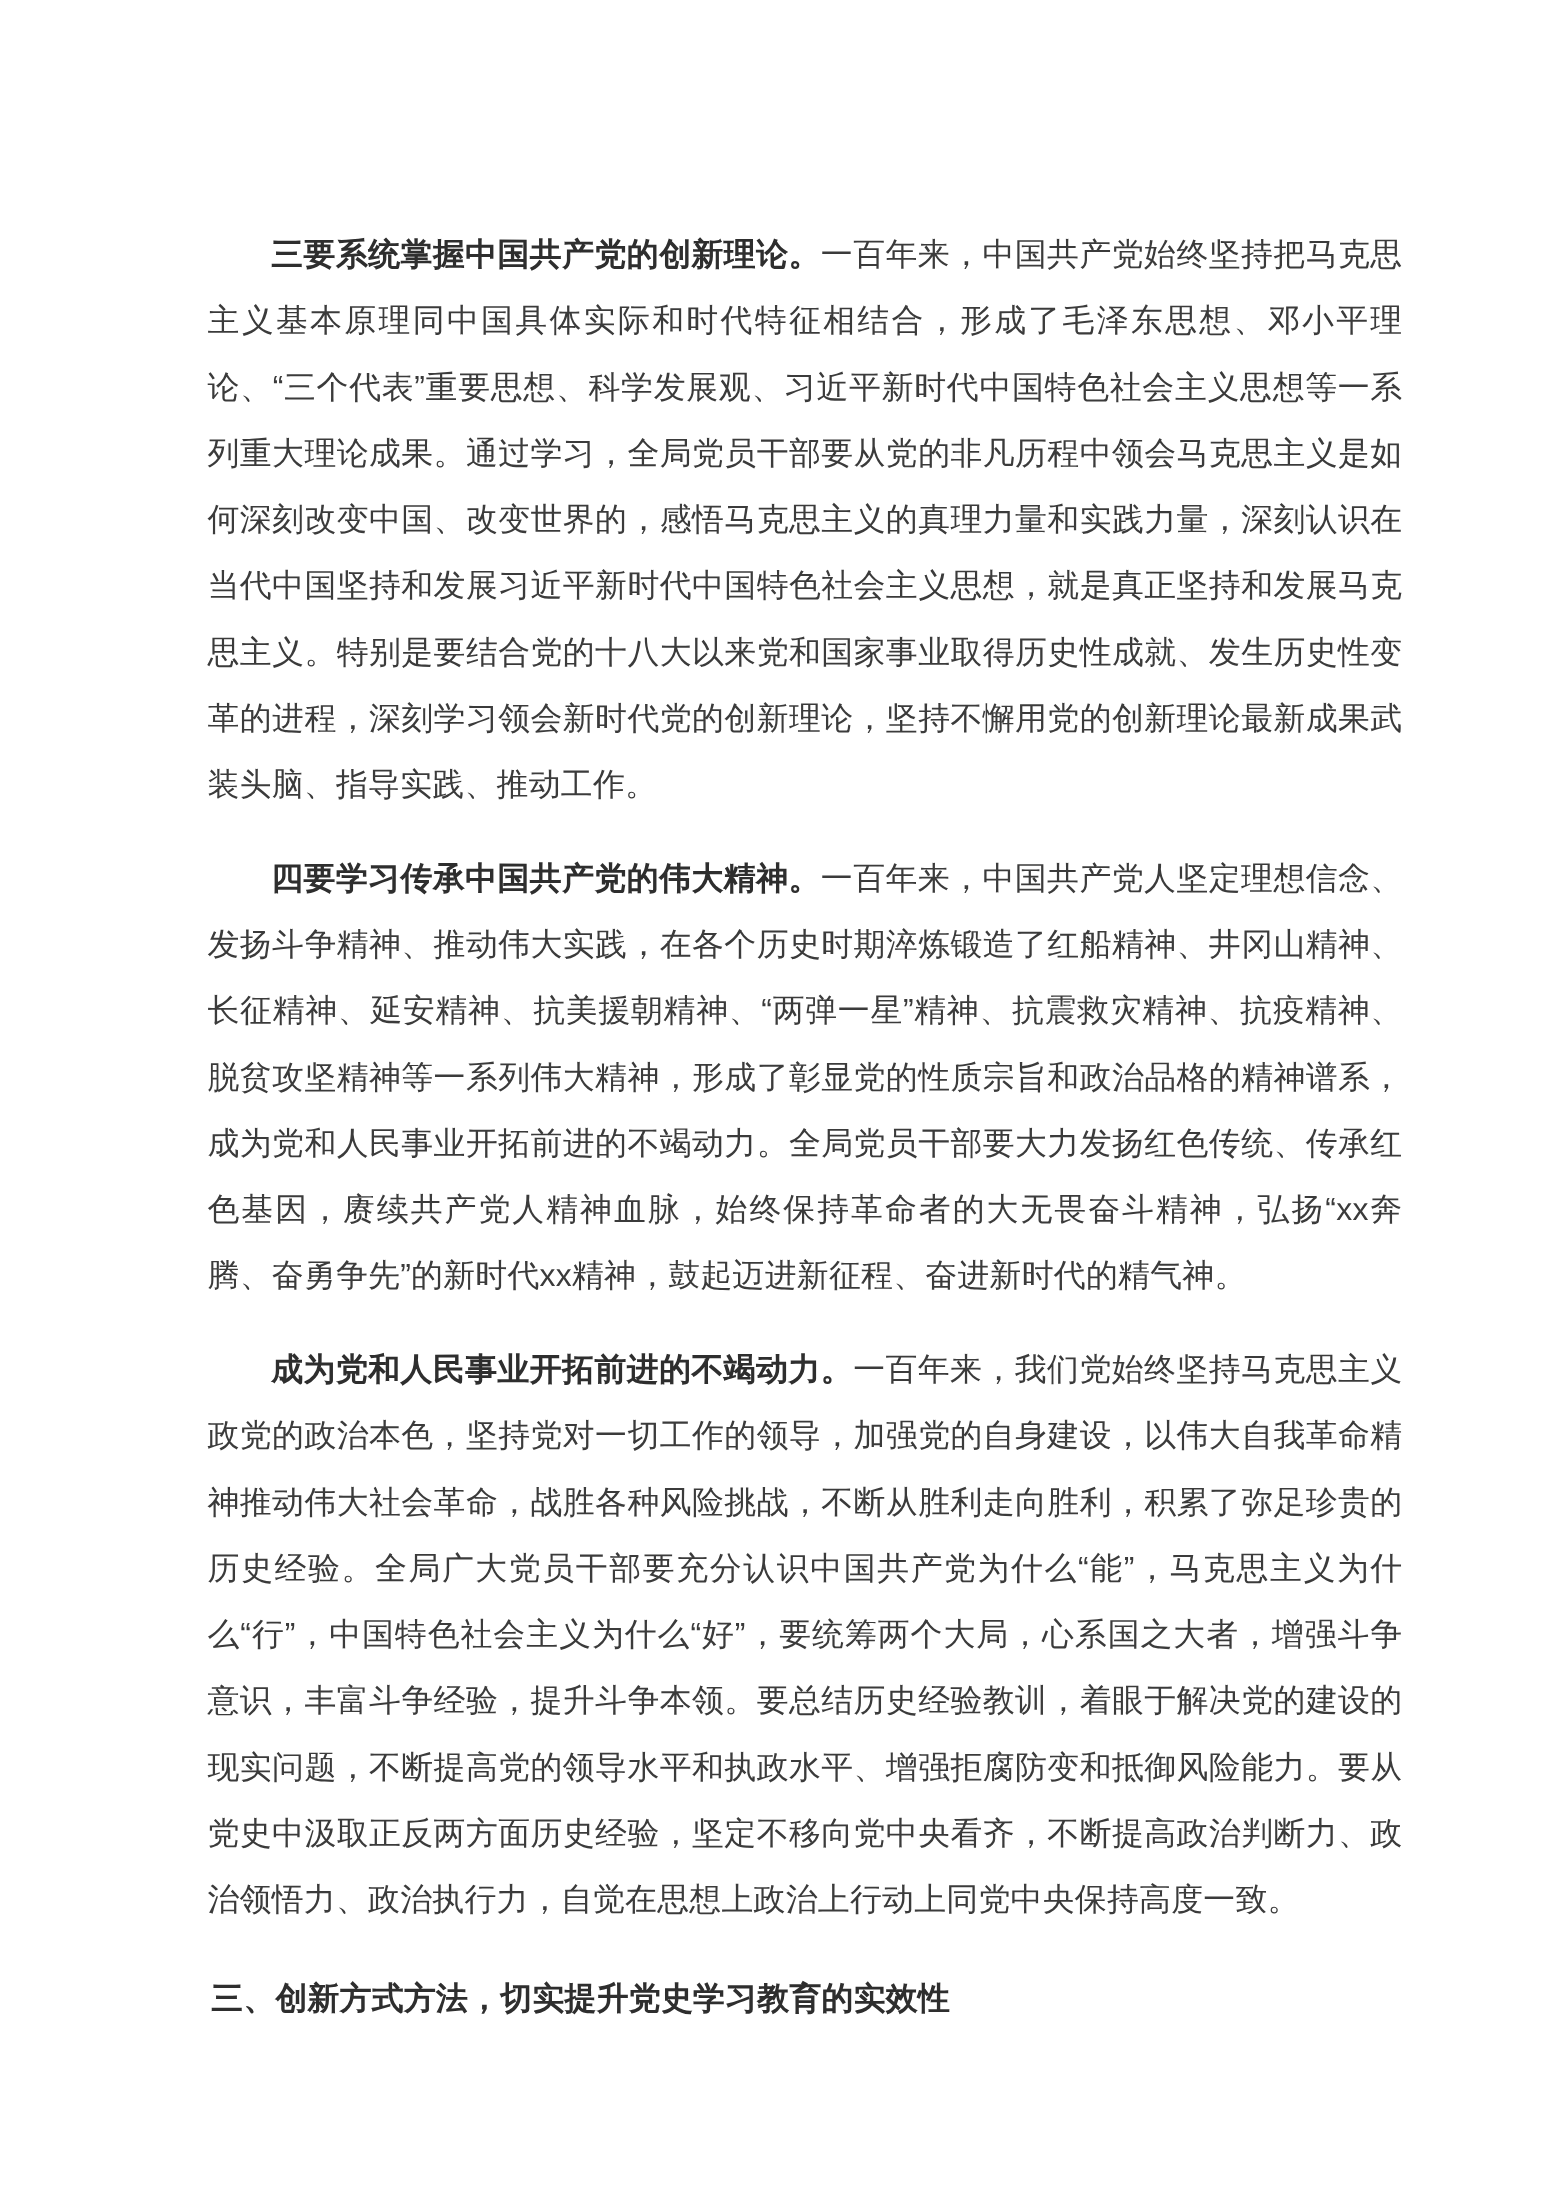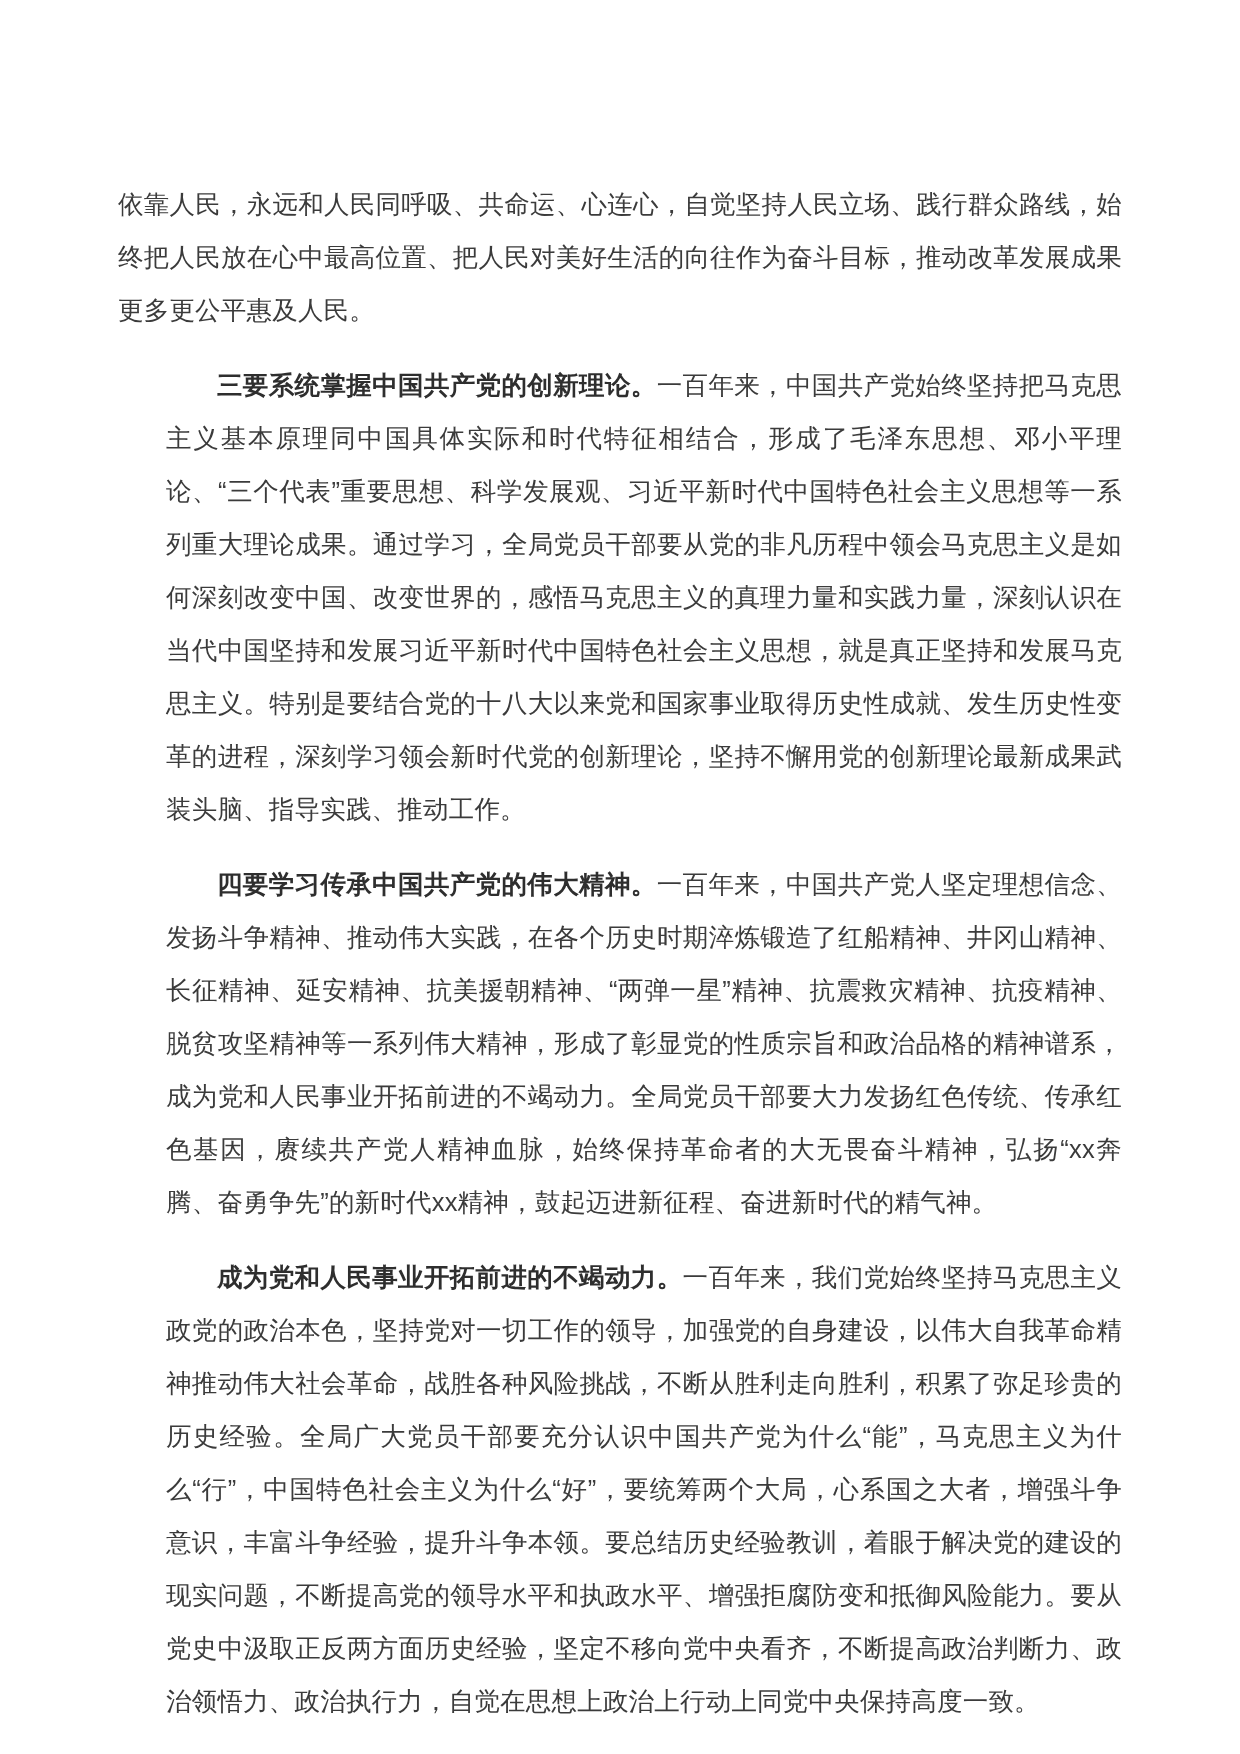--- a/index.html
+++ b/index.html
@@ -49,31 +49,29 @@
     font-size: 25.5px;
     line-height: 53px;
   }
 </style>
 </head>
 <body>
 
 <div class="page">
   <div class="doc-body">
 
-    <p class="para">
-      <span>依靠人民，永远和人民同呼吸、共命运、心连心，自觉坚持人民立场、践行群众路线，始终把人民放在心中最高位置、把人民对美好生活的向往作为奋斗目标，推动改革发展成果更多更公平惠及人民。</span>
-    </p>
 
     <p class="para indent">
       <span class="strong">三要系统掌握中国共产党的创新理论。</span><span>一百年来，中国共产党始终坚持把马克思主义基本原理同中国具体实际和时代特征相结合，形成了毛泽东思想、邓小平理论、“三个代表”重要思想、科学发展观、习近平新时代中国特色社会主义思想等一系列重大理论成果。通过学习，全局党员干部要从党的非凡历程中领会马克思主义是如何深刻改变中国、改变世界的，感悟马克思主义的真理力量和实践力量，深刻认识在当代中国坚持和发展习近平新时代中国特色社会主义思想，就是真正坚持和发展马克思主义。特别是要结合党的十八大以来党和国家事业取得历史性成就、发生历史性变革的进程，深刻学习领会新时代党的创新理论，坚持不懈用党的创新理论最新成果武装头脑、指导实践、推动工作。</span>
     </p>
 
     <p class="para indent">
       <span class="strong">四要学习传承中国共产党的伟大精神。</span><span>一百年来，中国共产党人坚定理想信念、发扬斗争精神、推动伟大实践，在各个历史时期淬炼锻造了红船精神、井冈山精神、长征精神、延安精神、抗美援朝精神、“两弹一星”精神、抗震救灾精神、抗疫精神、脱贫攻坚精神等一系列伟大精神，形成了彰显党的性质宗旨和政治品格的精神谱系，成为党和人民事业开拓前进的不竭动力。全局党员干部要大力发扬红色传统、传承红色基因，赓续共产党人精神血脉，始终保持革命者的大无畏奋斗精神，弘扬“xx奔腾、奋勇争先”的新时代xx精神，鼓起迈进新征程、奋进新时代的精气神。</span>
     </p>
 
     <p class="para indent">
       <span class="strong">成为党和人民事业开拓前进的不竭动力。</span><span>一百年来，我们党始终坚持马克思主义政党的政治本色，坚持党对一切工作的领导，加强党的自身建设，以伟大自我革命精神推动伟大社会革命，战胜各种风险挑战，不断从胜利走向胜利，积累了弥足珍贵的历史经验。全局广大党员干部要充分认识中国共产党为什么“能”，马克思主义为什么“行”，中国特色社会主义为什么“好”，要统筹两个大局，心系国之大者，增强斗争意识，丰富斗争经验，提升斗争本领。要总结历史经验教训，着眼于解决党的建设的现实问题，不断提高党的领导水平和执政水平、增强拒腐防变和抵御风险能力。要从党史中汲取正反两方面历史经验，坚定不移向党中央看齐，不断提高政治判断力、政治领悟力、政治执行力，自觉在思想上政治上行动上同党中央保持高度一致。</span>
     </p>
 
+    <p class="heading">三、创新方式方法，切实提升党史学习教育的实效性</p>
 
   </div>
 </div>
 
 </body></html>

